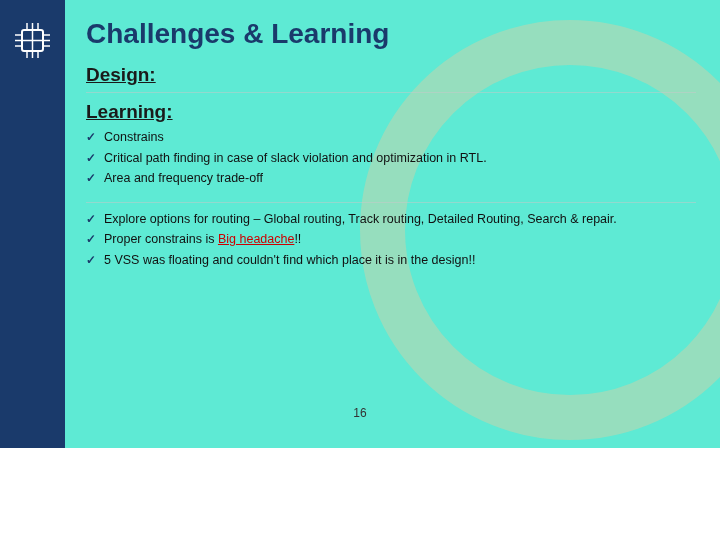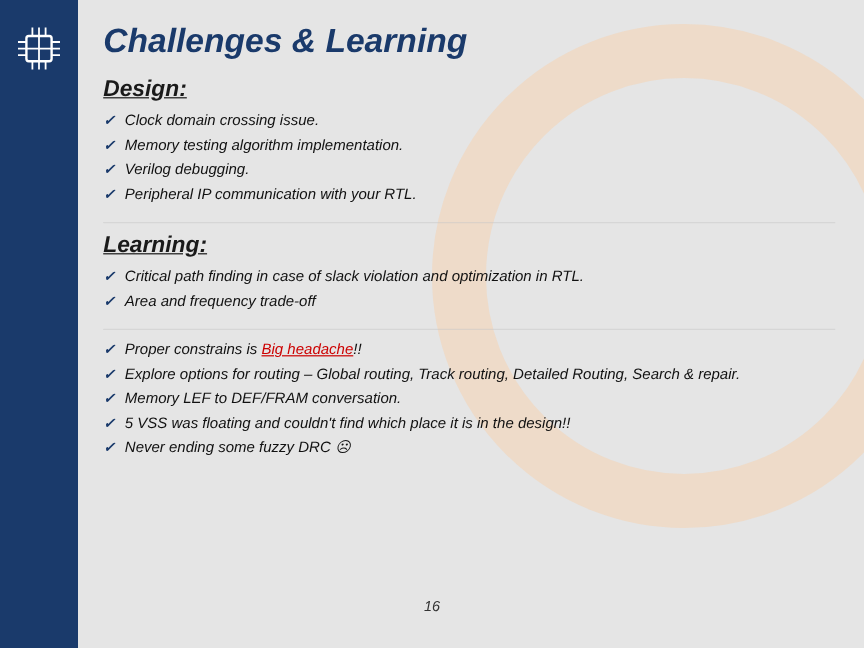--- a/index.html
+++ b/index.html
@@ -8,25 +8,24 @@
       width: 720px;
       height: 540px;
       overflow: hidden;
       font-family: Arial, sans-serif;
       background: #fff;
       position: relative;
     }
 
     .slide {
       width: 720px;
-      height: 540px;
-      background: #e5e5e5;
+      height: 448px;
+      background: #5eead4;
       position: relative;
       overflow: hidden;
-      font-style: italic;
     }
 
     
     .bg-circle {
       position: absolute;
       right: -60px;
       top: 20px;
       width: 420px;
       height: 420px;
       border-radius: 50%;
@@ -161,44 +160,37 @@
       <line x1="22.5" y1="33" x2="22.5" y2="40" stroke="#fff" stroke-width="1.5"></line>
       <line x1="28" y1="33" x2="28" y2="40" stroke="#fff" stroke-width="1.5"></line>
     </svg>
   </div>
 
   <div class="main-content">
 
     <h1 class="slide-title">Challenges &amp; Learning</h1>
 
     <h2 class="section-title">Design:</h2>
-    <ul class="bullet-list">
-      <li>Clock domain crossing issue.</li>
-      <li>Memory testing algorithm implementation.</li>
-      <li>Verilog debugging.</li>
-      <li>Peripheral IP communication with your RTL.</li>
-    </ul>
 
     <div class="divider"></div>
 
     <h2 class="section-title">Learning:</h2>
     <ul class="bullet-list">
+      <li>Constrains</li>
       <li>Critical path finding in case of slack violation and optimization in RTL.</li>
       <li>Area and frequency trade-off</li>
     </ul>
 
     <div class="divider"></div>
 
     <ul class="bullet-list">
+      <li>Explore options for routing – Global routing, Track routing, Detailed Routing, Search &amp; repair.</li>
       <li>
         Proper constrains is <span class="highlight-red">Big headache</span>!!
       </li>
-      <li>Explore options for routing – Global routing, Track routing, Detailed Routing, Search &amp; repair.</li>
-      <li>Memory LEF to DEF/FRAM conversation.</li>
       <li>5 VSS was floating and couldn't find which place it is in the design!!</li>
-      <li>Never ending some fuzzy DRC ☹</li>
     </ul>
 
   </div>
 
   <div class="slide-number">16</div>
 
 </div>
 
 </body></html>

